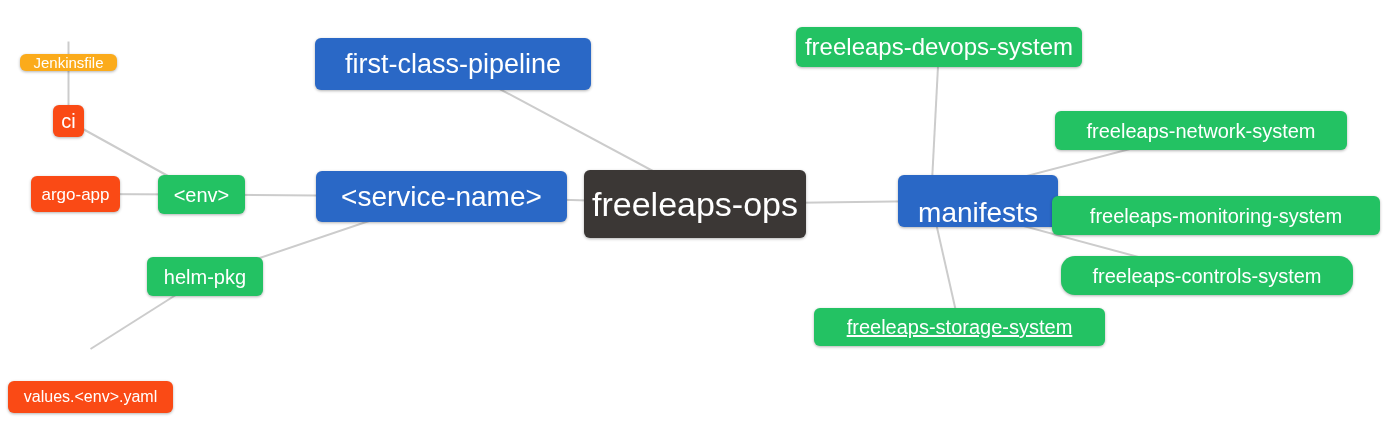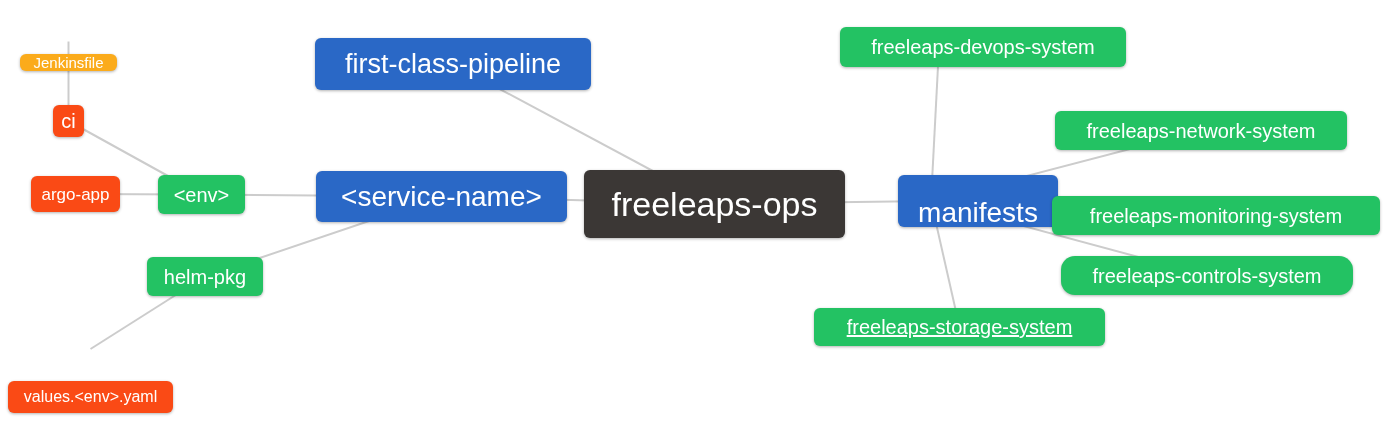--- a/index.html
+++ b/index.html
@@ -80,33 +80,33 @@
       </div>
       <div class="map-node" style="left: 158px; top: 175px; width: 87px; height: 39px; font-size: 20px; background: rgb(35, 194, 99); color: rgb(255, 255, 255);">
         <span>&lt;env&gt;</span>
       </div>
       <div class="map-node" style="left: 316px; top: 171px; width: 251px; height: 51px; font-size: 28px; background: rgb(42, 104, 198); color: rgb(255, 255, 255);">
         <span>&lt;service-name&gt;</span>
       </div>
       <div class="map-node" style="left: 315px; top: 38px; width: 276px; height: 52px; font-size: 27px; background: rgb(42, 104, 198); color: rgb(255, 255, 255);">
         <span>first-class-pipeline</span>
       </div>
-      <div class="map-node" style="left: 584px; top: 170px; width: 261px; height: 68px; font-size: 34px; background: rgb(59, 55, 53); color: rgb(255, 255, 255);">
+      <div class="map-node" style="left: 584px; top: 170px; width: 222px; height: 68px; font-size: 34px; background: rgb(59, 55, 53); color: rgb(255, 255, 255);">
         <span>freeleaps-ops</span>
       </div>
       <div class="map-node" style="left: 898px; top: 175px; width: 160px; height: 52px; font-size: 28px; background: rgb(42, 104, 198); color: rgb(255, 255, 255); align-items: flex-end;">
         <span>manifests</span>
       </div>
       <div class="map-node" style="left: 147px; top: 257px; width: 116px; height: 39px; font-size: 20px; background: rgb(35, 194, 99); color: rgb(255, 255, 255);">
         <span>helm-pkg</span>
       </div>
       <div class="map-node" style="left: 8px; top: 333px; width: 165px; height: 32px; font-size: 16px; background: rgb(250, 74, 21); color: rgb(255, 255, 255); margin-top: 48px;">
         <span>values.&lt;env&gt;.yaml</span>
       </div>
-      <div class="map-node" style="left: 796px; top: 27px; width: 286px; height: 40px; font-size: 20px; background: rgb(35, 194, 99); color: rgb(255, 255, 255); margin-left: 44px;">
+      <div class="map-node" style="left: 796px; top: 27px; width: 286px; height: 40px; font-size: 24px; background: rgb(35, 194, 99); color: rgb(255, 255, 255);">
         <span>freeleaps-devops-system</span>
       </div>
       <div class="map-node" style="left: 1055px; top: 111px; width: 292px; height: 39px; font-size: 20px; background: rgb(35, 194, 99); color: rgb(255, 255, 255);">
         <span>freeleaps-network-system</span>
       </div>
       <div class="map-node" style="left: 1052px; top: 196px; width: 328px; height: 39px; font-size: 20px; background: rgb(35, 194, 99); color: rgb(255, 255, 255);">
         <span>freeleaps-monitoring-system</span>
       </div>
       <div class="map-node" style="left: 1061px; top: 256px; width: 292px; height: 39px; font-size: 20px; background: rgb(35, 194, 99); color: rgb(255, 255, 255); border-radius: 14px;">
         <span>freeleaps-controls-system</span>

